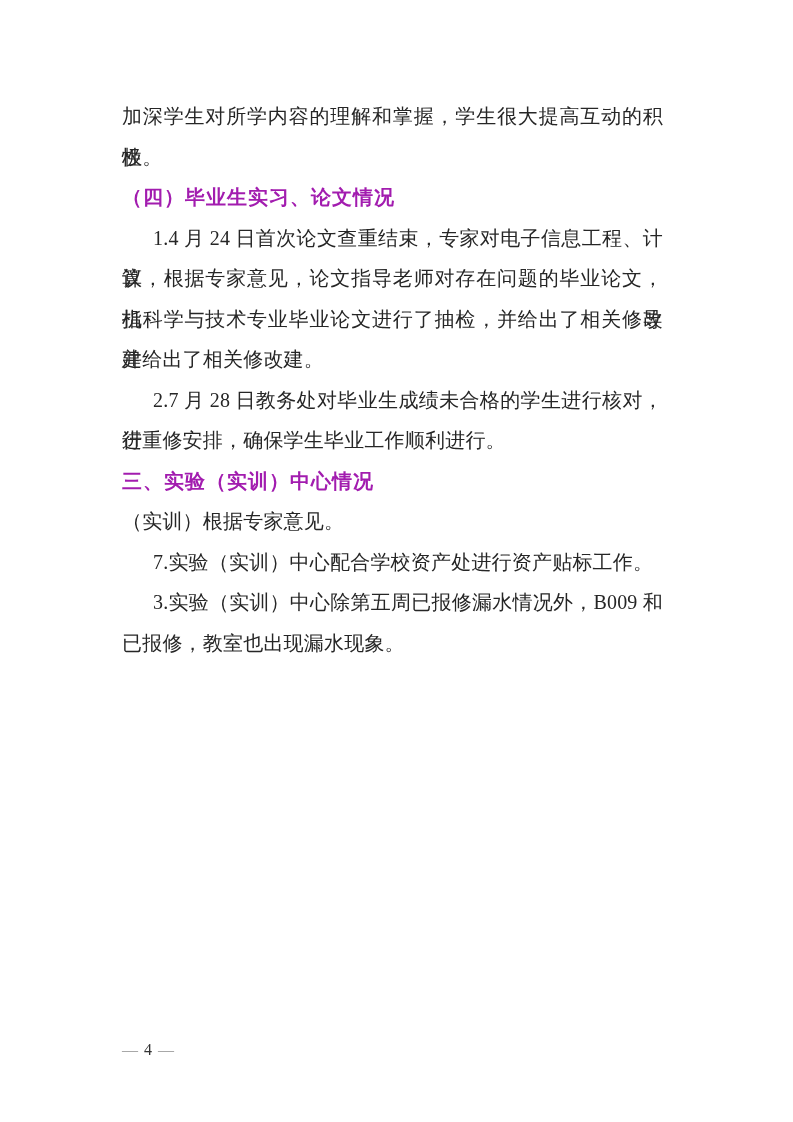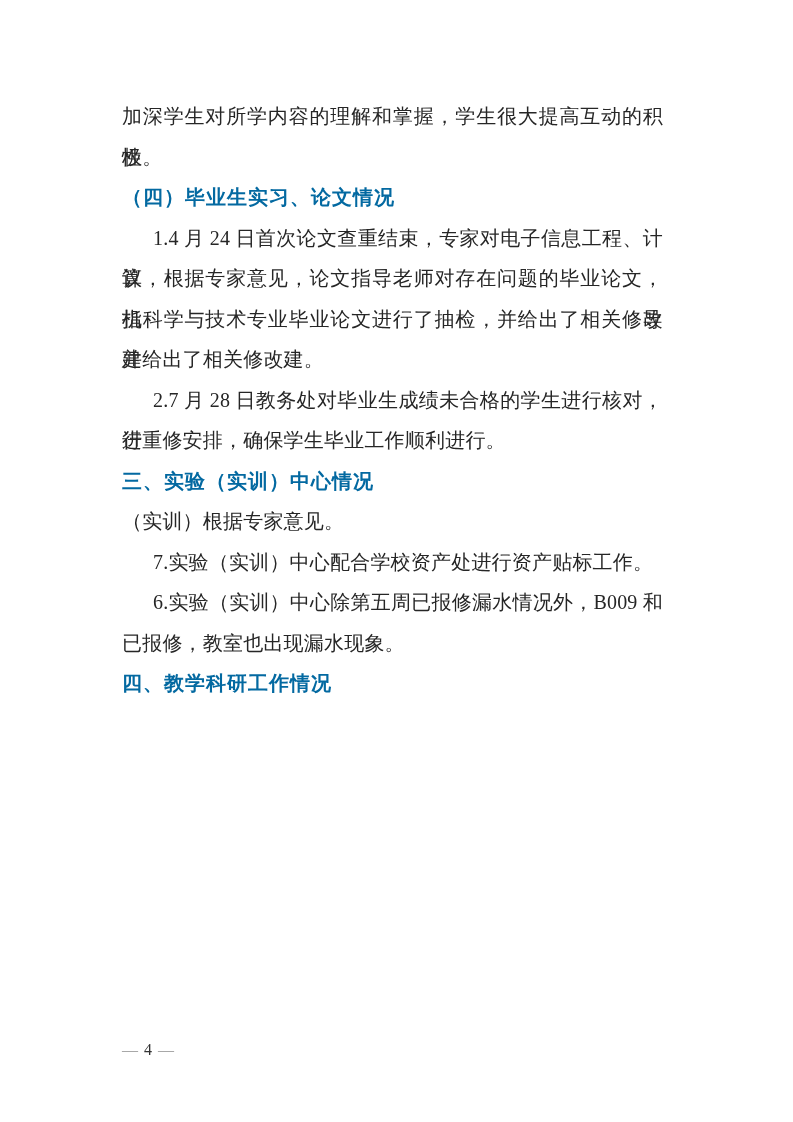--- a/index.html
+++ b/index.html
@@ -45,21 +45,21 @@
   
   .line.last {
     text-align: left;
   }
   
   .line.indent {
     text-indent: 31px;
   }
   .line.heading {
     font-weight: 700;
-    color: #0369a1;
+    color: #a21caf;
     letter-spacing: 1px;
   }
   .footer {
     position: absolute;
     left: 122px;
     top: 1040px;
     height: 20px;
     line-height: 20px;
     font-size: 16px;
   }
@@ -82,22 +82,21 @@
     <div class="line heading">（四）毕业生实习、论文情况</div>
     <div class="line j indent">1.4 月 24 日首次论文查重结束，专家对电子信息工程、计算</div>
     <div class="line j">议，根据专家意见，论文指导老师对存在问题的毕业论文，指导</div>
     <div class="line j">机科学与技术专业毕业论文进行了抽检，并给出了相关修改建</div>
     <div class="line last">并给出了相关修改建。</div>
     <div class="line j indent">2.7 月 28 日教务处对毕业生成绩未合格的学生进行核对，进</div>
     <div class="line last">行重修安排，确保学生毕业工作顺利进行。</div>
     <div class="line heading">三、实验（实训）中心情况</div>
     <div class="line last">（实训）根据专家意见。</div>
     <div class="line last indent">7.实验（实训）中心配合学校资产处进行资产贴标工作。</div>
-    <div class="line j indent">6.实验（实训）中心除第五周已报修漏水情况外，B009 和</div>
+    <div class="line j indent">3.实验（实训）中心除第五周已报修漏水情况外，B009 和</div>
     <div class="line last">已报修，教室也出现漏水现象。</div>
-    <div class="line heading">四、教学科研工作情况</div>
   </div>
 
   <div class="footer">
     <span class="dash">—</span><span class="num">4</span><span class="dash">—</span>
   </div>
 
 </div>
 
 </body></html>

